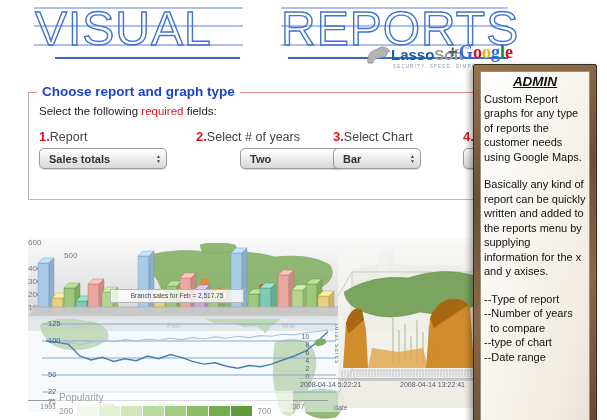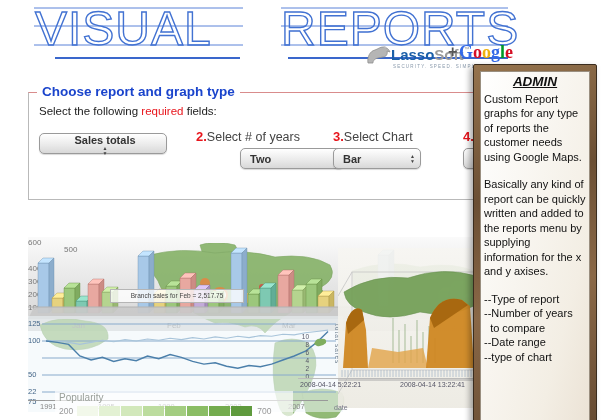--- a/index.html
+++ b/index.html
@@ -40,21 +40,21 @@
   .bar-ytick{position:absolute;left:0;width:13px;text-align:center;font-size:8px;color:#777;}
   #bars-svg{position:absolute;left:28px;top:237px;z-index:3;}
   .month-label{font-size:8px;fill:#888;}
   #map-svg{position:absolute;left:30px;top:243px;z-index:2;opacity:.85;}
   #bar-tooltip{position:absolute;left:110px;top:289px;width:132px;height:12px;z-index:5;
                background:rgba(255,255,255,.78);border:1px solid #b5b5b5;
                font-size:6.5px;color:#444;text-align:center;line-height:12px;
                overflow:hidden;white-space:nowrap;}
   #line-chart{position:absolute;left:28px;top:316px;width:315px;height:96px;z-index:6;
               background:rgba(238,245,250,.55);}
-  .line-ytick{position:absolute;left:0;width:16px;font-size:7.5px;color:#446688;}
+  .line-ytick{position:absolute;left:0;width:16px;font-size:7.5px;color:#446688;padding-left:20px;}
   .line-xtick{position:absolute;top:86px;font-size:7.5px;color:#888;}
   #line-axis{position:absolute;left:0;top:84px;width:300px;border-top:1px solid #999;}
   #rotated-label{position:absolute;left:306px;top:8px;writing-mode:vertical-rl;
                  font-size:6.5px;color:#667788;letter-spacing:1px;}
   #right-chart{position:absolute;left:338px;top:248px;width:147px;height:160px;z-index:6;
                background:linear-gradient(180deg,rgba(247,246,242,.92),rgba(236,234,226,.92));}
   #mini-scale{position:absolute;left:301px;top:333px;z-index:7;font-size:6.5px;color:#556;
               line-height:8px;text-align:right;width:8px;}
   #mini-map{position:absolute;left:312px;top:336px;z-index:7;}
   .date-label{position:absolute;top:381px;z-index:7;font-size:7px;color:#556;white-space:nowrap;}
@@ -114,21 +114,22 @@
     <span id="lasso-tag">SECURITY. SPEED. SIMPLICITY.</span>
     <span id="plus-sign">+</span>
     <span id="google-logo"><span style="color: rgb(51, 105, 232);">G</span><span style="color: rgb(213, 15, 37);">o</span><span style="color: rgb(238, 178, 17);">o</span><span style="color: rgb(51, 105, 232);">g</span><span style="color: rgb(0, 153, 37);">l</span><span style="color: rgb(213, 15, 37);">e</span></span>
   </div>
 
   <div id="report-form">
     <span id="form-legend">Choose report and graph type</span>
     <div id="form-intro"><span>Select the following </span><span class="req">required</span><span> fields:</span></div>
 
     <div class="field-group" style="left:10px;">
-      <div class="dropdown" style="width:112px;flex-direction:column;">
+      <div class="field-label"><span class="field-num">1.</span><span>Report</span></div>
+      <div class="dropdown" style="width:112px;">
         <span>Sales totals</span>
         <span class="dd-arrows">
             <span>▲</span>
             <span>▼</span>
           </span>
       </div>
     </div>
 
     <div class="field-group" style="left:167px;">
       <div class="field-label"><span class="field-num">2.</span><span>Select # of years</span></div>
@@ -159,21 +160,21 @@
         <span class="dd-arrows">
             <span>▲</span>
             <span>▼</span>
           </span>
       </div>
     </div>
   </div>
 
   <div id="bar-chart">
     <div class="bar-ytick" style="top:1px;">600</div>
-    <div class="bar-ytick" style="top:8px;padding-left:36px;">500</div>
+    <div class="bar-ytick" style="top:14px;padding-left:36px;">500</div>
     <div class="bar-ytick" style="top:27px;">400</div>
     <div class="bar-ytick" style="top:40px;">300</div>
     <div class="bar-ytick" style="top:53px;">200</div>
     <div class="bar-ytick" style="top:66px;">100</div>
   </div>
 
   <svg id="map-svg" width="455" height="177" viewBox="0 0 455 177">
     <g fill="#7fae5f" stroke="#6b9a4e" stroke-width="0.6">
       <path d="M170,2 Q185,-3 205,2 Q210,8 200,14 Q185,18 173,12 Z"></path>
       <path d="M120,12 Q150,4 185,10 Q215,6 245,14 Q280,10 300,22 Q308,35 290,45 Q300,52 285,62 Q270,60 260,70 Q245,78 235,90 Q228,80 215,84 Q200,78 185,80 Q165,72 150,60 Q132,52 128,38 Q118,26 120,12 Z"></path>
@@ -421,19 +422,19 @@
 
   <div id="admin-panel">
     <div id="admin-paper">
       <div class="admin-h">ADMIN</div>
       <div class="admin-p">Custom Report graphs for any type of reports the customer needs using Google Maps.</div>
       <div class="admin-p">Basically any kind of report can be quickly written and added to the reports menu by supplying information for the x and y axises.</div>
       <div id="features-list">
           <div>--Type of report</div>
           <div>--Number of years</div>
           <div>  to compare</div>
+          <div>--type of chart</div>
           <div>--Date range</div>
-          <div>--type of chart</div>
         </div>
     </div>
   </div>
 
 </div>
 
 </body></html>

